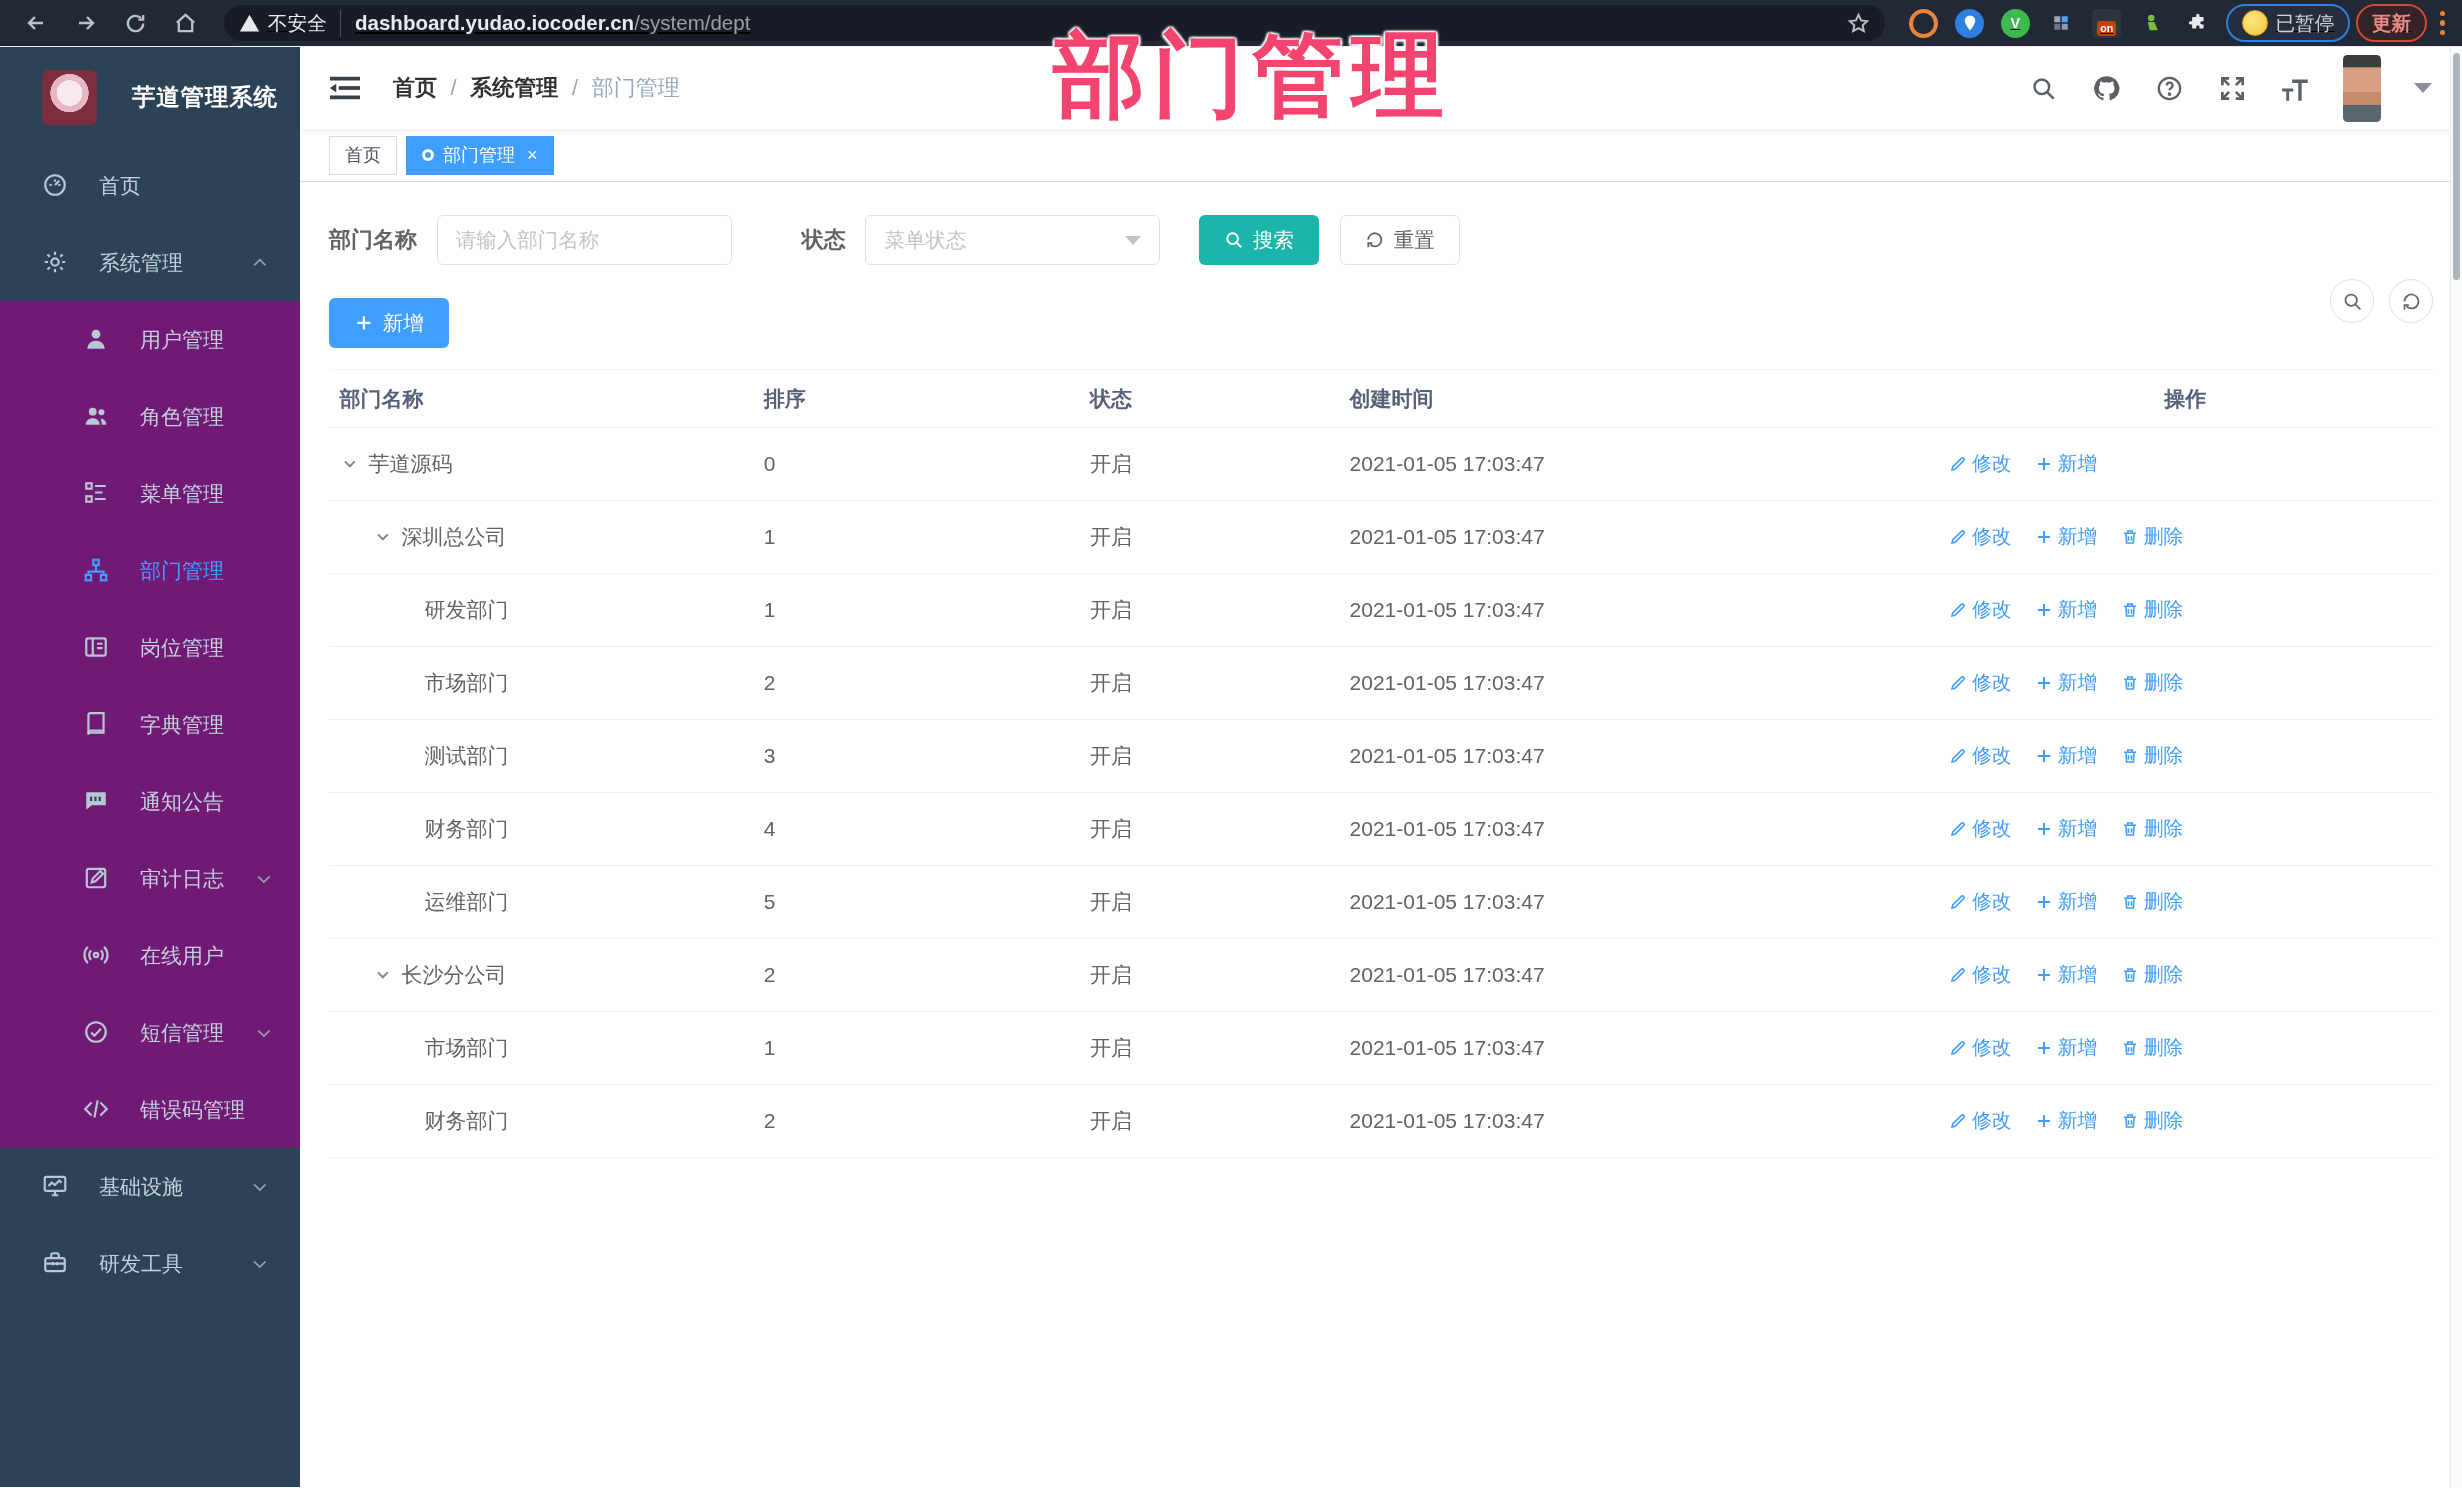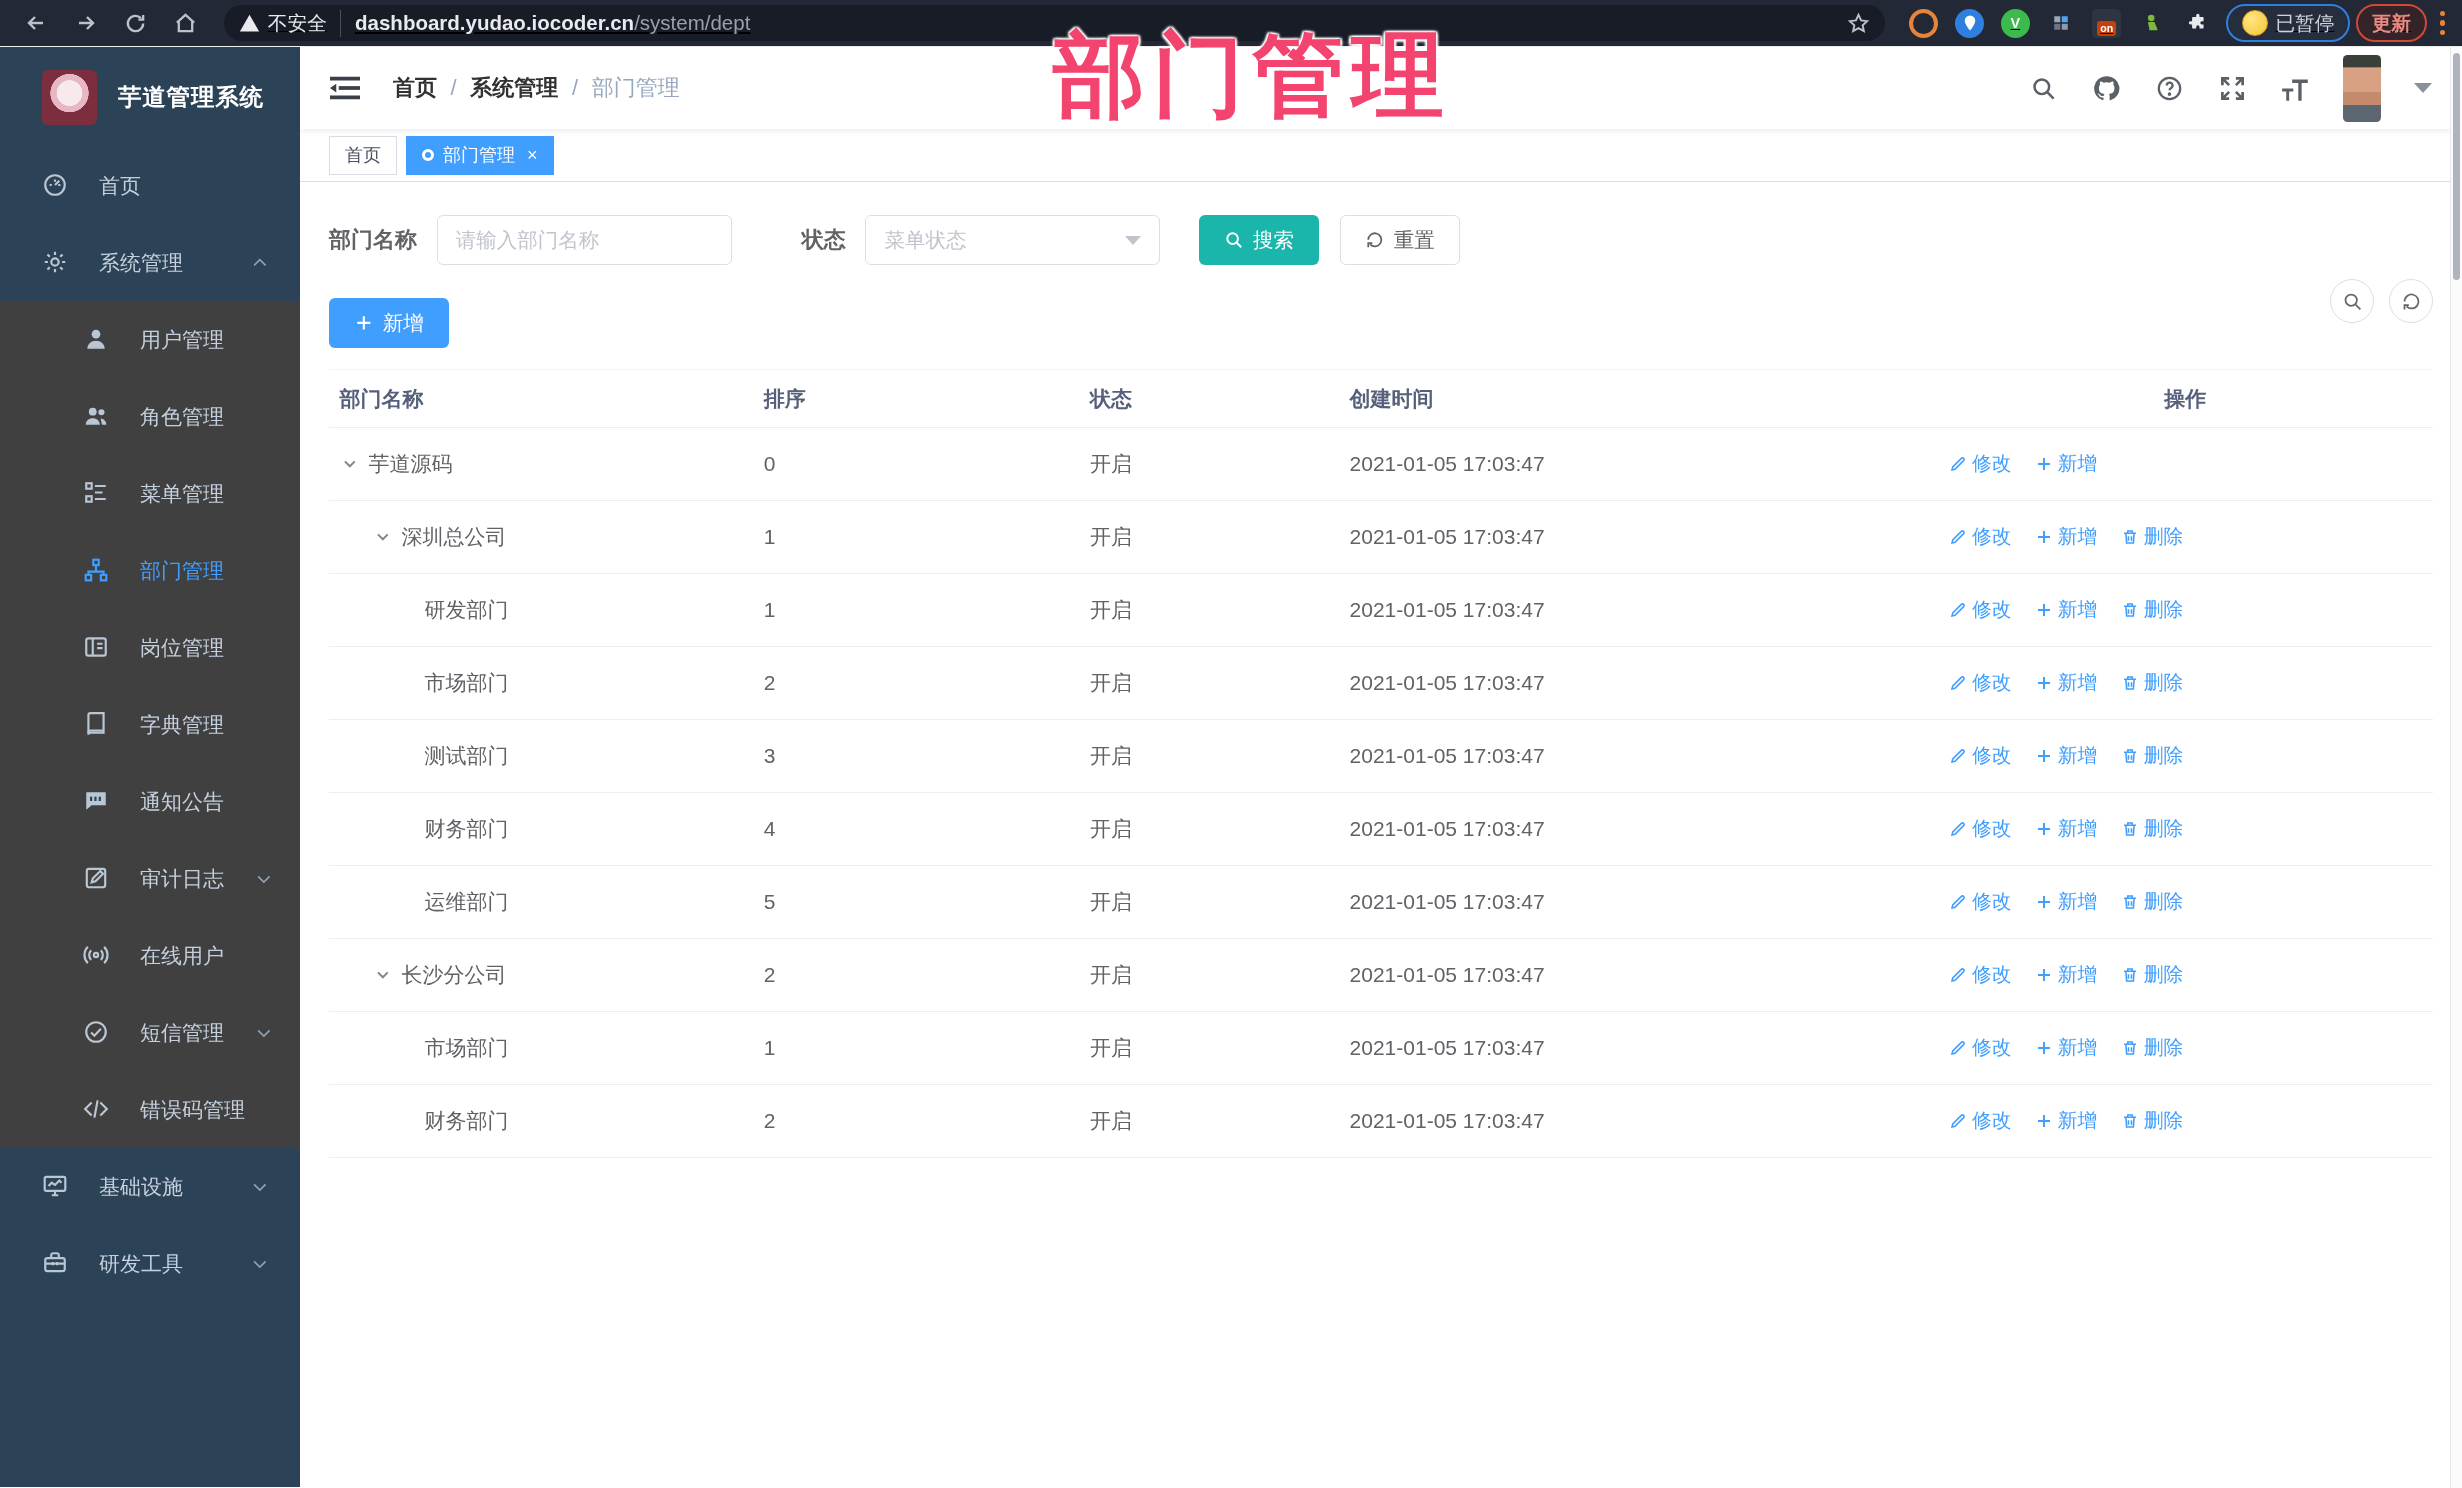--- a/index.html
+++ b/index.html
@@ -21,29 +21,29 @@
   .chip { display:flex; align-items:center; gap:7.6px; height:38px; border-radius:19px; padding:0 13.6px; font-size:19.7px; flex:0 0 auto; }
   .chip-paused { border:2.3px solid #2f7fe0; background:#262e3d; color:#cfd3da; }
   .emoji-face { width:26px; height:26px; border-radius:50%; background:radial-gradient(circle at 35% 35%, #ffe680, #f5c33b); border:0.8px solid #d9a520; }
   .chip-update { border:2.3px solid #d14836; background:#35232a; color:#e98a80; font-weight:700; }
   .menu-dots { display:flex; flex-direction:column; gap:4.5px; margin-left:4.5px; padding:3px; }
   .menu-dots i { width:5.3px; height:5.3px; border-radius:50%; background:#e8833a; }
 
   
   .app { display:flex; height:1440px; }
   .sidebar { width:300px; background:#2c4257; flex:0 0 auto; color:#c4d0dd; }
-  .logo-row { height:100px; display:flex; align-items:center; padding-left:42px; gap:21px; }
+  .logo-row { height:100px; display:flex; align-items:center; padding-left:42px; gap:35px; }
   .logo-img { width:55px; height:55px; border-radius:6px; flex:0 0 auto;
      background:radial-gradient(circle at 50% 42%, #f7e9ec 0 30%, #e8b7c5 31% 45%, #7c2d3e 46% 100%); }
   .logo-title { color:#fff; font-size:23.5px; font-weight:700; letter-spacing:0.8px; }
   .menu-item { height:77px; display:flex; align-items:center; padding:0 30px 0 42px; gap:30px; font-size:21px; cursor:pointer; }
   .menu-item .mi-icon { width:27px; height:27px; color:#b9c6d3; flex:0 0 auto; }
   .menu-item .mi-label { flex:1 1 auto; white-space:nowrap; }
   .menu-item .mi-caret { color:#8fa2b5; }
-  .submenu { background:#404040; }
+  .submenu { background:#701a75; }
   .submenu .menu-item { padding-left:83px; }
   .menu-item.active { color:#409eff; }
   .menu-item.active .mi-icon { color:#409eff; }
 
   
   .main { flex:1 1 auto; display:flex; flex-direction:column; background:#fff; min-width:0; }
   .app-header { height:82px; display:flex; align-items:center; padding:0 30px; box-shadow:0 1.5px 6px rgba(0,21,41,.08); position:relative; z-index:2; }
   .hamburger { width:33px; height:30px; display:flex; align-items:center; color:#3a3f48; margin-right:30px; }
   .breadcrumb { display:flex; align-items:center; gap:13.6px; font-size:22px; }
   .crumb { color:#303133; font-weight:700; }

